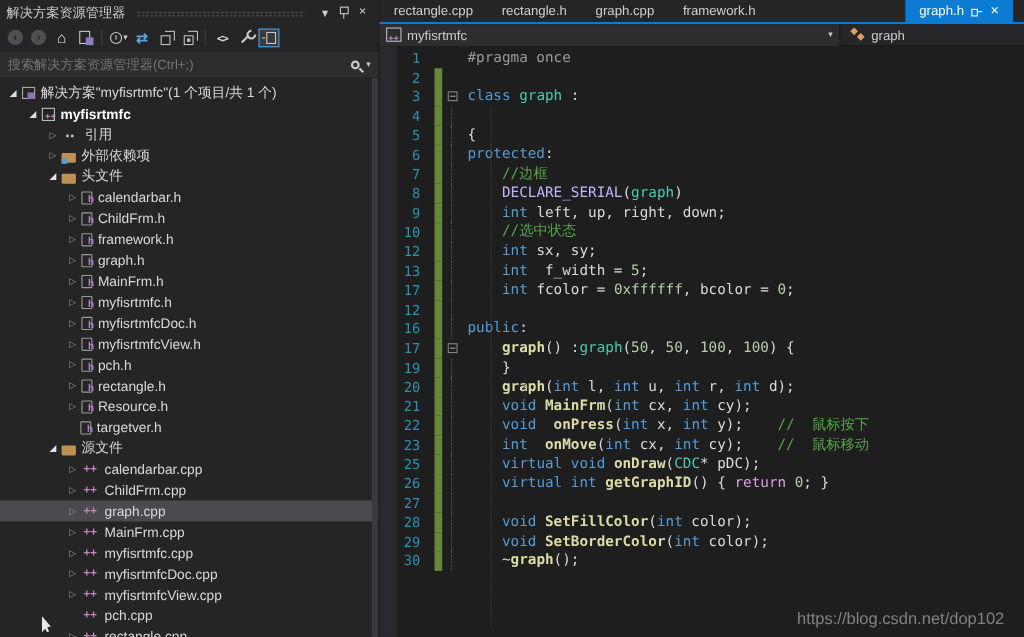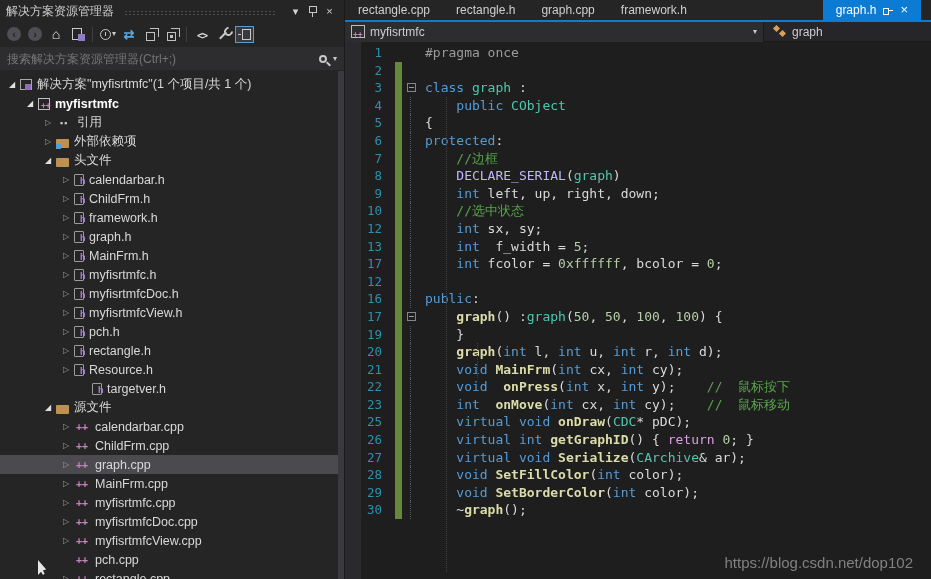--- a/index.html
+++ b/index.html
@@ -238,21 +238,21 @@
           <div class="trow" style="padding-left: 58px;">
             <span class="exp">▷</span>
             <span class="tic ic-h"></span>
             <span class="lbl">rectangle.h</span>
           </div>
           <div class="trow" style="padding-left: 58px;">
             <span class="exp">▷</span>
             <span class="tic ic-h"></span>
             <span class="lbl">Resource.h</span>
           </div>
-          <div class="trow" style="padding-left: 76px;">
+          <div class="trow" style="padding-left: 57px;">
             <span class="exp"></span>
             <span class="tic ic-h"></span>
             <span class="lbl">targetver.h</span>
           </div>
           <div class="trow" style="padding-left: 40px;">
             <span class="exp open">◢</span>
             <span class="tic ic-folder"></span>
             <span class="lbl">源文件</span>
           </div>
           <div class="trow" style="padding-left: 58px;">
@@ -362,21 +362,20 @@
             <span class="bar on"></span>
             <span class="fold">
               <i class="fbox"></i>
             </span>
             <span class="codetext"><span class="tok-kw">class</span><span class="tok-pl"> </span><span class="tok-ty">graph</span><span class="tok-pl"> :</span></span>
           </div>
           <div class="line">
             <span class="ln">4</span>
             <span class="bar on"></span>
             <span class="fold vline"></span>
-            <span class="codetext"><span class="tok-pl">    </span><span class="tok-kw">public</span><span class="tok-pl"> </span><span class="tok-ty">CObject</span></span>
           </div>
           <div class="line">
             <span class="ln">5</span>
             <span class="bar on"></span>
             <span class="fold vline"></span>
             <span class="codetext"><span class="tok-pl">{</span></span>
           </div>
           <div class="line">
             <span class="ln">6</span>
             <span class="bar on"></span>
@@ -484,21 +483,20 @@
           <div class="line">
             <span class="ln">26</span>
             <span class="bar on"></span>
             <span class="fold vline"></span>
             <span class="codetext"><span class="tok-pl">    </span><span class="tok-kw">virtual</span><span class="tok-pl"> </span><span class="tok-kw">int</span><span class="tok-pl"> </span><span class="tok-fn">getGraphID</span><span class="tok-pl">() { </span><span class="tok-ct">return</span><span class="tok-pl"> </span><span class="tok-nm">0</span><span class="tok-pl">; }</span></span>
           </div>
           <div class="line">
             <span class="ln">27</span>
             <span class="bar on"></span>
             <span class="fold vline"></span>
-            <span class="codetext"><span class="tok-pl">    </span><span class="tok-kw">virtual</span><span class="tok-pl"> </span><span class="tok-kw">void</span><span class="tok-pl"> </span><span class="tok-fn">Serialize</span><span class="tok-pl">(</span><span class="tok-ty">CArchive</span><span class="tok-pl">&amp; ar);</span></span>
           </div>
           <div class="line">
             <span class="ln">28</span>
             <span class="bar on"></span>
             <span class="fold vline"></span>
             <span class="codetext"><span class="tok-pl">    </span><span class="tok-kw">void</span><span class="tok-pl"> </span><span class="tok-fn">SetFillColor</span><span class="tok-pl">(</span><span class="tok-kw">int</span><span class="tok-pl"> color);</span></span>
           </div>
           <div class="line">
             <span class="ln">29</span>
             <span class="bar on"></span>

